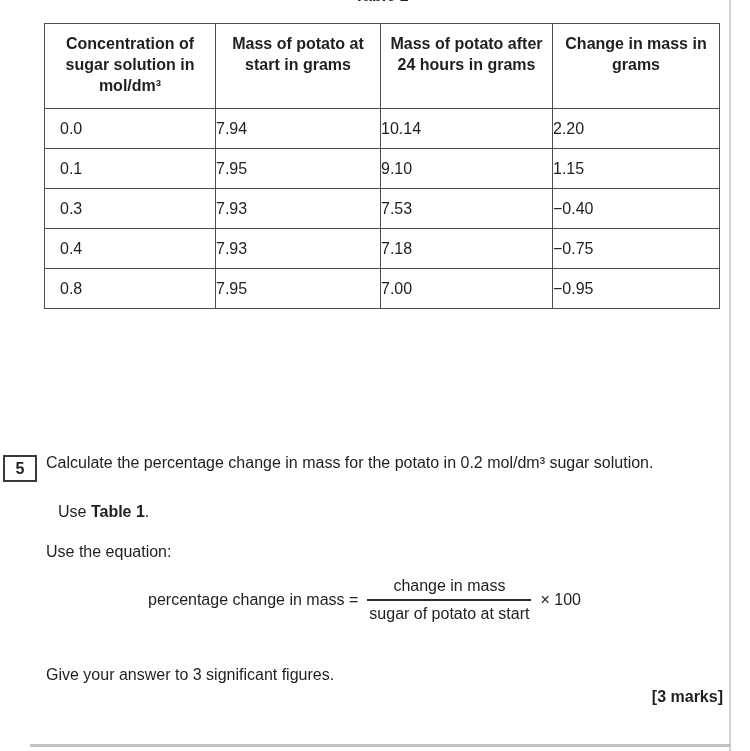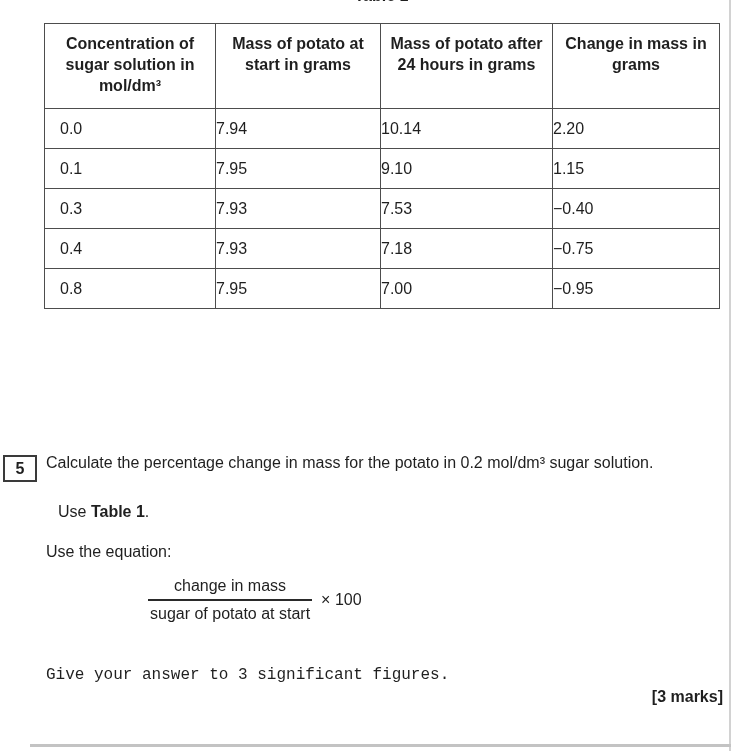--- a/index.html
+++ b/index.html
@@ -102,21 +102,21 @@
     text-align: center;
     padding: 0 8px 3px 8px;
     border-bottom: 2px solid #2a2a2a;
     line-height: 20px;
   }
   .frac .den {
     padding: 3px 2px 0 2px;
     line-height: 20px;
   }
 
-  .q-sigfigs { position: absolute; left: 46px; top: 666px; font-family: Liberation Mono, monospace; }
+  .q-sigfigs { position: absolute; left: 46px; top: 666px; }
   .q-marks   { position: absolute; right: 27px; top: 688px; font-weight: bold; padding-left: 12px; }
 
   
   .right-rule {
     position: absolute;
     left: 729px;
     top: 0;
     width: 2px;
     height: 751px;
     background: #d2d2d2;
@@ -190,20 +190,21 @@
     <span>5</span>
   </div>
 
   <div class="q-prompt">Calculate the percentage change in mass for the potato in 0.2 mol/dm³ sugar solution.</div>
 
   <div class="q-usetable"><span class="keepspace">Use </span><span class="bold">Table 1</span><span>.</span></div>
 
   <div class="q-useeq">Use the equation:</div>
 
   <div class="equation">
+    <span>percentage change in mass =</span>
     <span class="frac">
       <span class="num">change in mass</span>
       <span class="den">sugar of potato at start</span>
     </span>
     <span>× 100</span>
   </div>
 
   <div class="q-sigfigs">Give your answer to 3 significant figures.</div>
 
   <div class="q-marks">[3 marks]</div>

